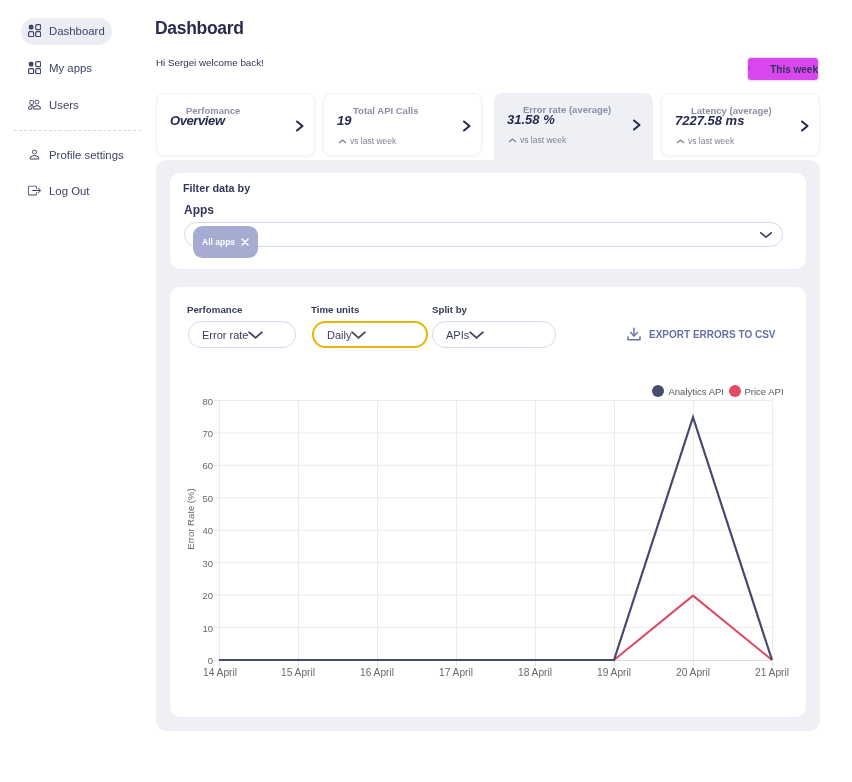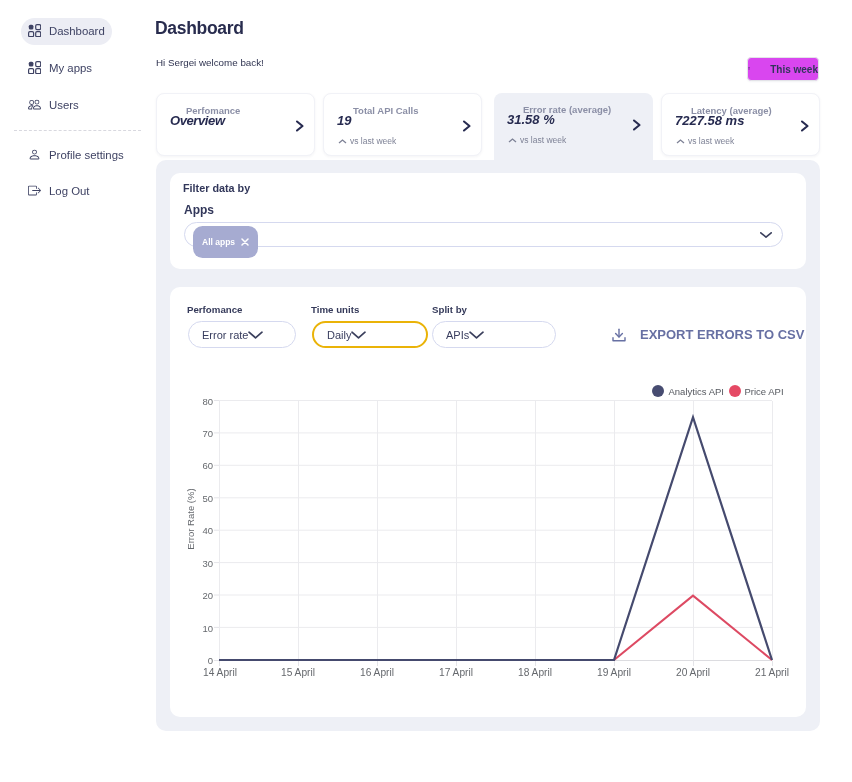--- a/index.html
+++ b/index.html
@@ -31,21 +31,21 @@
 #statspanel { left:170px; top:287px; width:636px; height:430px; }
 
 .ftitle { position:absolute; left:183px; top:182px; font-size:10.8px; font-weight:bold; color:#32375a; }
 .flbl { position:absolute; left:184px; top:202.5px; font-size:12px; font-weight:bold; color:#32375a; }
 .fselect { position:absolute; left:184px; top:222px; width:599px; height:25px; border:1px solid #d5d9ef; border-radius:13px; background:#fff; }
 .chip { position:absolute; left:8px; top:3px; height:18px; border-radius:9.5px; background:#a6abd1; color:#fff; font-size:8.5px; font-weight:bold; display:flex; align-items:center; gap:6px; padding:16px 9px; }
 
 .ddlbl { position:absolute; top:304px; font-size:9.7px; font-weight:bold; color:#353a5a; }
 .pill { position:absolute; top:321px; height:27px; border:1px solid #d5d9ef; border-radius:13.5px; background:#fff; font-size:11px; color:#383d5e; display:flex; align-items:center; padding:0 9px 0 13px; justify-content:flex-start; }
 .pill.blue { border:2px solid #eab308; }
-.export { position:absolute; left:612px; top:327px; display:flex; align-items:center; gap:14px; font-size:13px; font-weight:bold; letter-spacing:0px; color:#6770a3; }
+.export { position:absolute; left:627px; top:327px; display:flex; align-items:center; gap:8px; font-size:10px; font-weight:bold; letter-spacing:0px; color:#6770a3; }
 </style>
 </head>
 <body>
 
 <div class="side-pill"></div>
 <div class="side-item" style="top:24px;">
   <svg width="13" height="13" viewBox="0 0 13 13">
       <rect x="0.8" y="0.8" width="4.6" height="4.6" rx="1.5" fill="#3e4263"></rect>
       <rect x="7.7" y="0.6" width="5" height="5" rx="1.3" fill="none" stroke="#3e4263" stroke-width="1.2"></rect>
       <rect x="0.6" y="7.7" width="5" height="5" rx="1.3" fill="none" stroke="#3e4263" stroke-width="1.2"></rect>

